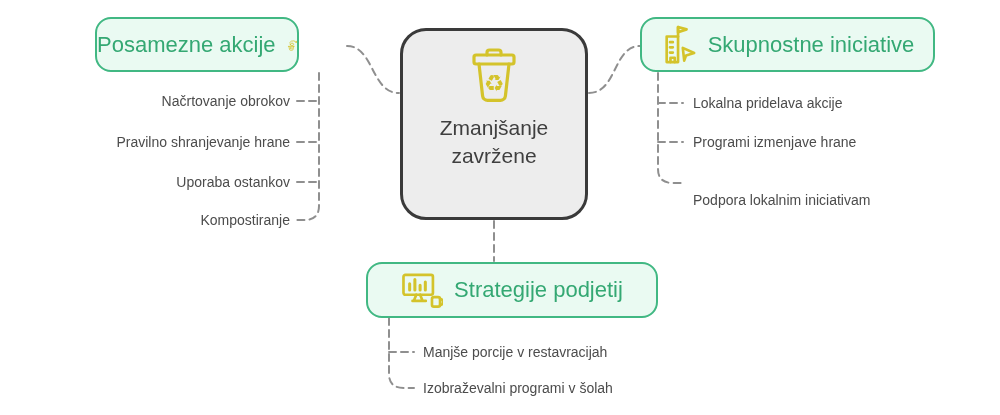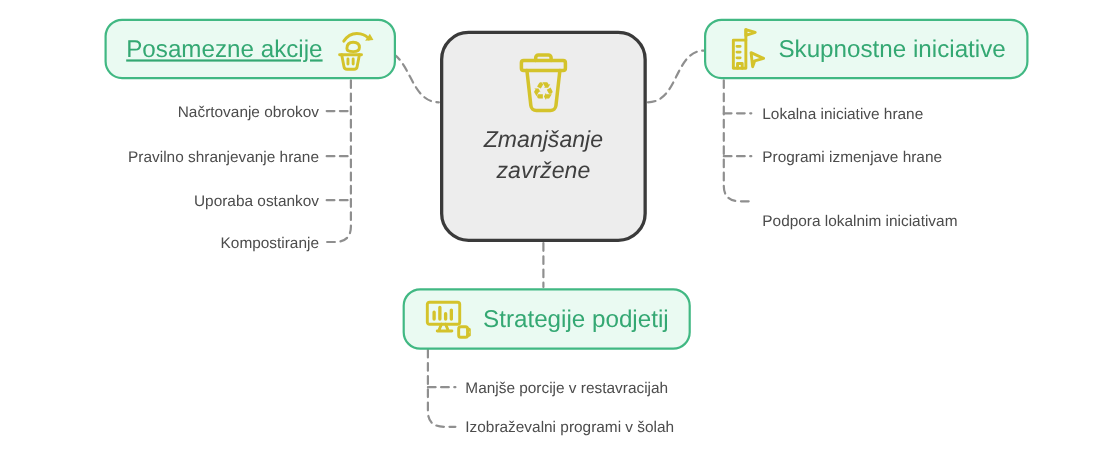--- a/index.html
+++ b/index.html
@@ -23,33 +23,33 @@
     fill:none;stroke:var(--connector);stroke-width:2;
     stroke-dasharray:7 5;stroke-linecap:round;
   }
   .pill{
     position:absolute;box-sizing:border-box;
     display:flex;align-items:center;justify-content:center;gap:11px;
     border:2px solid var(--green-border);background:var(--green-fill);
     border-radius:16px;color:var(--green-text);
     font-size:22px;white-space:nowrap;
   }
-  .pill-individual{left:95px;top:17px;width:265px;height:55px;text-decoration:underline;}
+  .pill-individual{left:95px;top:17px;width:204px;height:55px;}
   .pill-community{left:640px;top:17px;width:295px;height:55px;gap:11px;}
-  .pill-business{left:366px;top:262px;width:262px;height:56px;}
+  .pill-business{left:366px;top:262px;width:292px;height:56px;}
   .center-node{
     position:absolute;left:400px;top:28px;width:188px;height:192px;
     box-sizing:border-box;border:3px solid var(--center-border);
     background:var(--center-fill);border-radius:26px;
     display:flex;flex-direction:column;align-items:center;
   }
   .center-node .node-icon{margin-top:12px;}
   .center-title{
     margin-top:5px;text-align:center;color:var(--center-text);
-    font-size:21px;line-height:28px;font-style:italic;
+    font-size:21px;line-height:28px;
   }
   .item{
     position:absolute;font-size:14px;line-height:24px;
     color:var(--item-text);white-space:nowrap;
   }
   .item.r{text-align:right;}
   .icn{display:block;}
   .icn .st{fill:none;stroke:var(--yellow);stroke-width:2.8;stroke-linecap:round;stroke-linejoin:round;}
   .icn .st3{fill:none;stroke:var(--yellow);stroke-width:3.2;stroke-linecap:round;stroke-linejoin:round;}
   .icn .fl{fill:var(--yellow);stroke:none;}
@@ -120,20 +120,20 @@
       <path class="st" d="M41,29.5 a3.2,3.2 0 0 1 0,6.4"></path>
     </svg>
     <span>Strategije podjetij</span>
   </div>
 
   <div class="item r" style="right:710px;top:89px">Načrtovanje obrokov</div>
   <div class="item r" style="right:710px;top:130px">Pravilno shranjevanje hrane</div>
   <div class="item r" style="right:710px;top:170px">Uporaba ostankov</div>
   <div class="item r" style="right:710px;top:208px">Kompostiranje</div>
 
-  <div class="item" style="left:693px;top:91px">Lokalna iniciative hrane</div>
+  <div class="item" style="left:693px;top:91px">Lokalna pridelava akcije</div>
   <div class="item" style="left:693px;top:130px">Programi izmenjave hrane</div>
   <div class="item" style="left:693px;top:188px">Podpora lokalnim iniciativam</div>
 
   <div class="item" style="left:423px;top:340px">Manjše porcije v restavracijah</div>
   <div class="item" style="left:423px;top:376px">Izobraževalni programi v šolah</div>
 
 </div>
 
 </body></html>

